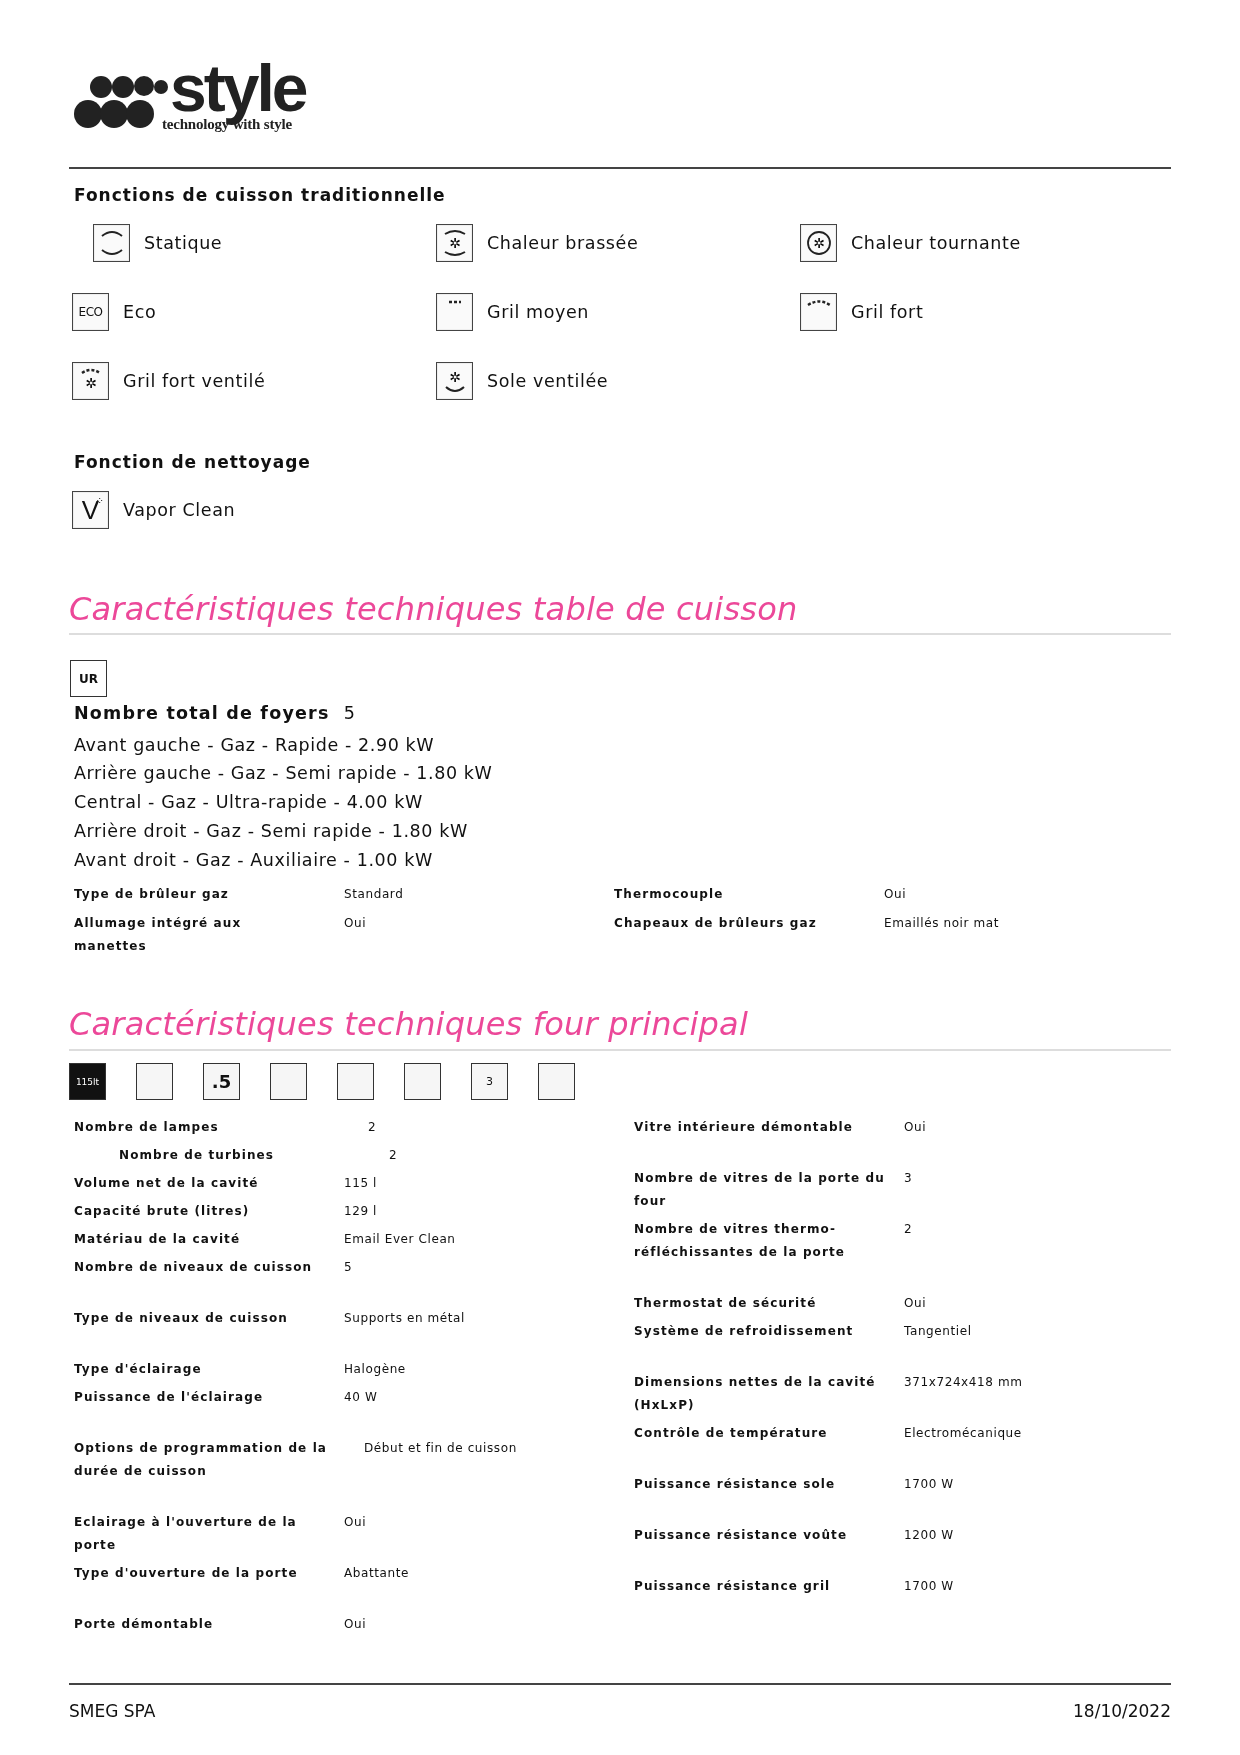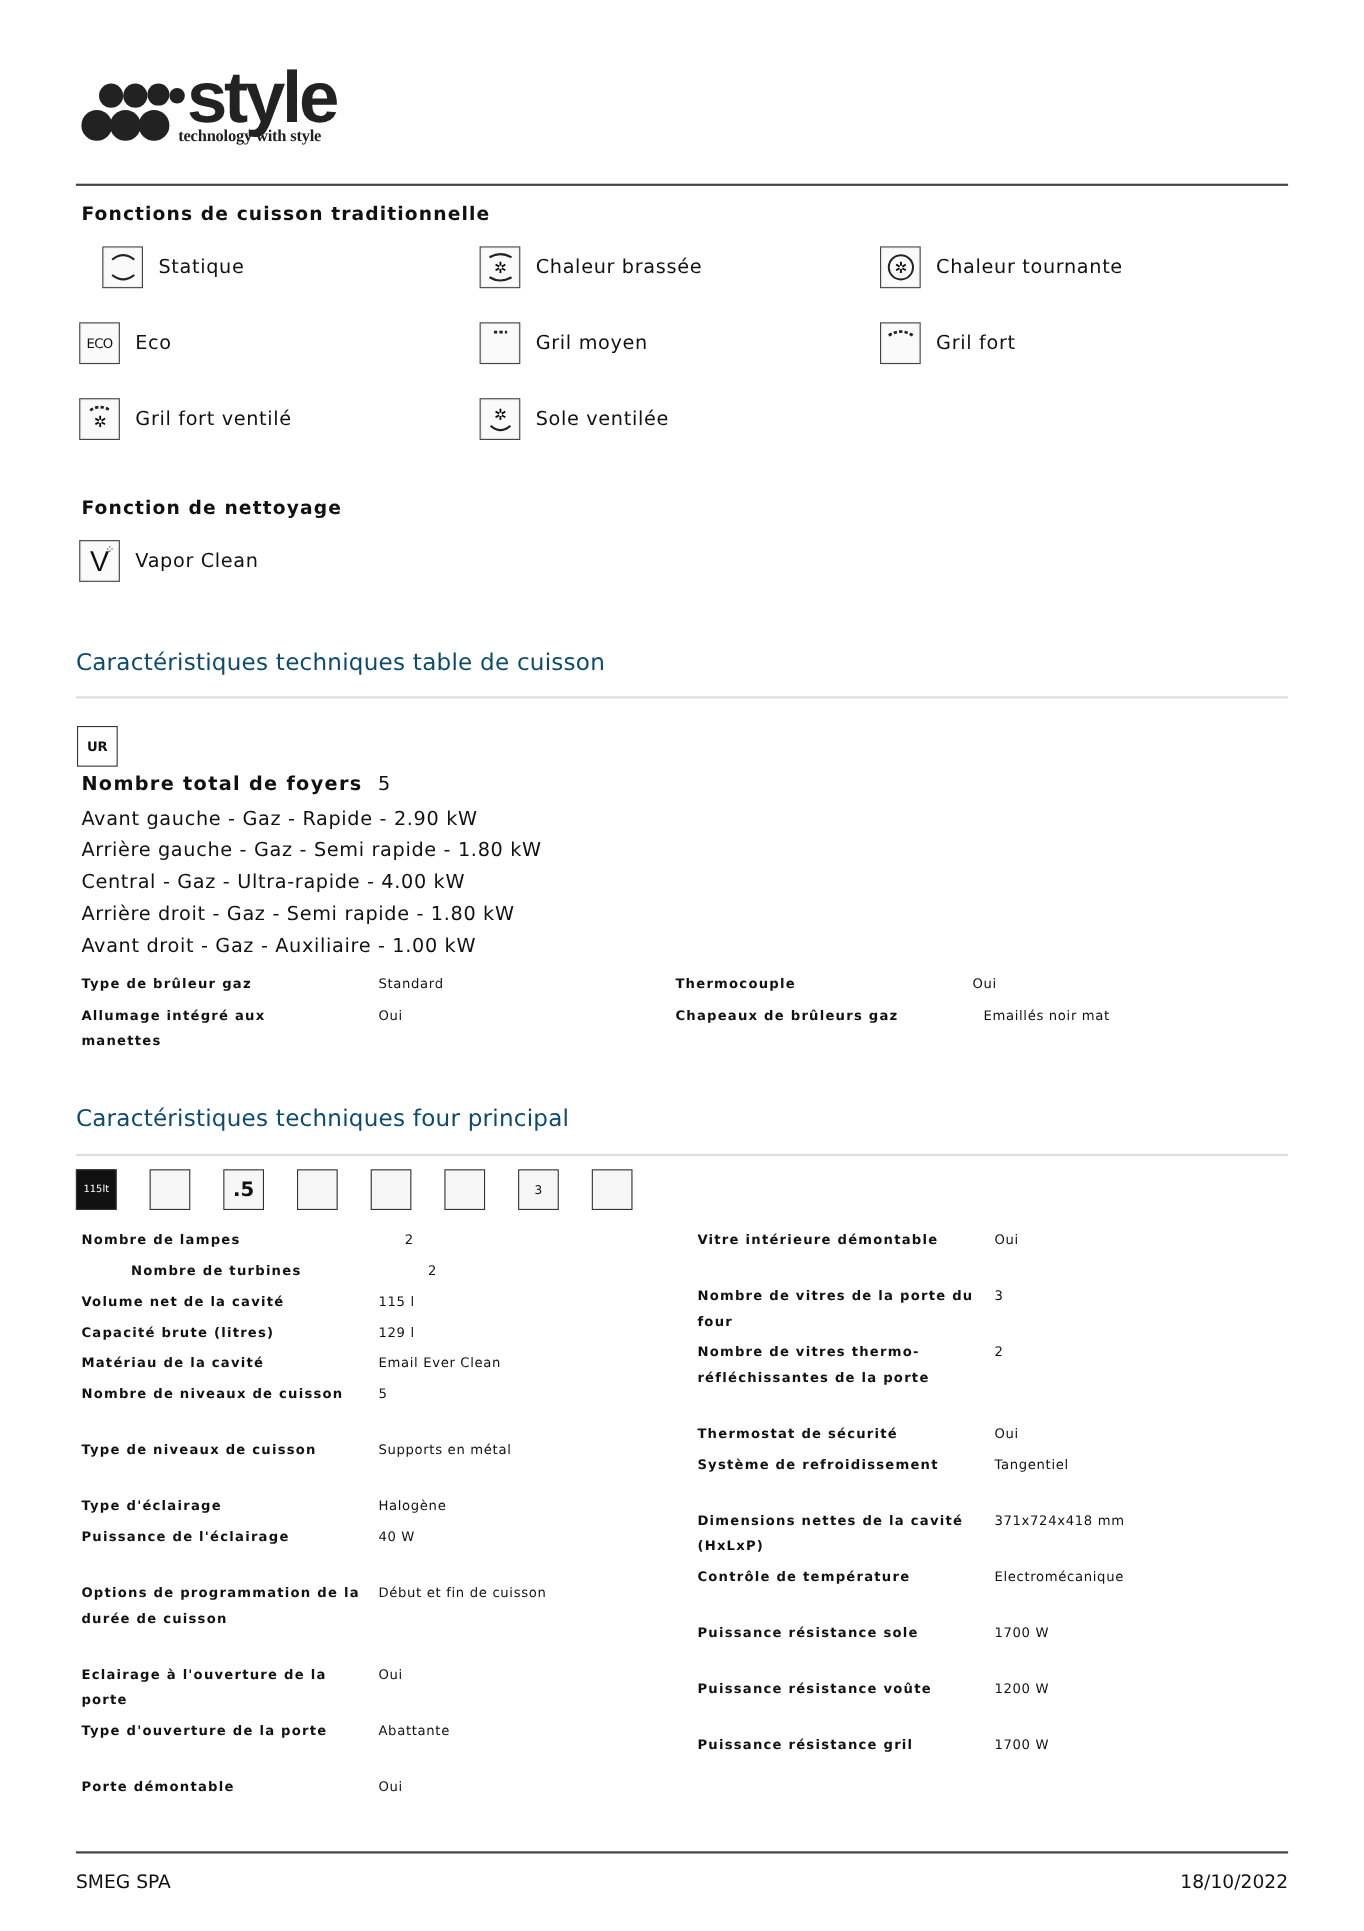--- a/index.html
+++ b/index.html
@@ -13,21 +13,21 @@
   .logo .tag { position: absolute; left: 88px; top: 44px; font-family: "Liberation Serif", serif; font-weight: bold; font-size: 15px; color: #222; letter-spacing: -0.2px; }
 
   .rule-dark { position: absolute; left: 69px; width: 1102px; height: 2px; background: #444; }
   .rule-light { position: absolute; left: 69px; width: 1102px; height: 2px; background: #ddd; }
 
   .subhead { position: absolute; left: 74px; font-size: 17px; font-weight: bold; letter-spacing: 1px; }
   .func { position: absolute; display: flex; align-items: center; height: 38px; }
   .func .ibox { width: 37px; height: 38px; border: 1.5px solid #444; box-shadow: inset 0 0 0 1px #eee; background: #fafafa; margin-right: 14px; position: relative; display: flex; align-items: center; justify-content: center; }
   .func .lbl { font-size: 17.5px; letter-spacing: 0.6px; }
 
-  .sec-title { position: absolute; left: 69px; font-size: 21px; letter-spacing: 0.2px; color: #0c4a6e; }
+  .sec-title { position: absolute; left: 69px; font-size: 32px; letter-spacing: 0.2px; color: #ec4899; font-style: italic; }
 
   .ur-box { position: absolute; left: 70px; top: 660px; width: 37px; height: 37px; border: 1.5px solid #333; font-size: 12px; font-weight: bold; display: flex; align-items: center; justify-content: center; }
 
   .line { position: absolute; left: 74px; font-size: 17.5px; letter-spacing: 0.6px; white-space: nowrap; }
   .b { font-weight: bold; letter-spacing: 1.2px; }
 
   .row { position: absolute; display: flex; font-size: 12px; line-height: 23px; }
   .row .k { font-weight: bold; letter-spacing: 1.1px; }
   .row .v { letter-spacing: 0.6px; }
 
@@ -158,21 +158,21 @@
 </div>
 <div class="row" style="left:74px;top:912px;">
   <div class="k" style="width:230px;margin-right:40px;">Allumage intégré aux manettes</div>
   <div class="v">Oui</div>
 </div>
 <div class="row" style="left:614px;top:883px;">
   <div class="k" style="width:270px;">Thermocouple</div>
   <div class="v">Oui</div>
 </div>
 <div class="row" style="left:614px;top:912px;">
-  <div class="k" style="width:240px;margin-right:40px;">Chapeaux de brûleurs gaz</div>
+  <div class="k" style="width:240px;margin-right:30px;">Chapeaux de brûleurs gaz</div>
   <div class="v">Emaillés noir mat</div>
 </div>
 
 <div class="sec-title" style="top:1005px;">Caractéristiques techniques four principal</div>
 <div class="rule-light" style="top:1049px;"></div>
 
 <div class="oven-icons" id="oven-icons">
     <div class="oi" style="background: rgb(17, 17, 17); color: rgb(255, 255, 255); font-size: 9px;">115lt</div>
     <div class="oi"></div>
     <div class="oi" style="font-size: 18px; font-weight: bold;">.5</div>
@@ -215,21 +215,21 @@
     <div class="row" style="left: 74px; top: 1358px;">
       <div class="k" style="width: 270px; padding-right: 10px;">Type d'éclairage</div>
       <div class="v" style="width: 240px;">Halogène</div>
     </div>
     <div class="row" style="left: 74px; top: 1386px;">
       <div class="k" style="width: 270px; padding-right: 10px;">Puissance de l'éclairage</div>
       <div class="v" style="width: 240px;">40 W</div>
     </div>
     <div class="row" style="left: 74px; top: 1437px;">
       <div class="k" style="width: 270px; padding-right: 10px;">Options de programmation de la durée de cuisson</div>
-      <div class="v" style="width: 240px;">Début et fin de cuisson</div>
+      <div class="v" style="width: 240px; margin-left: 20px;">Début et fin de cuisson</div>
     </div>
     <div class="row" style="left: 74px; top: 1511px;">
       <div class="k" style="width: 270px; padding-right: 10px;">Eclairage à l'ouverture de la porte</div>
       <div class="v" style="width: 240px;">Oui</div>
     </div>
     <div class="row" style="left: 74px; top: 1562px;">
       <div class="k" style="width: 270px; padding-right: 10px;">Type d'ouverture de la porte</div>
       <div class="v" style="width: 240px;">Abattante</div>
     </div>
     <div class="row" style="left: 74px; top: 1613px;">

